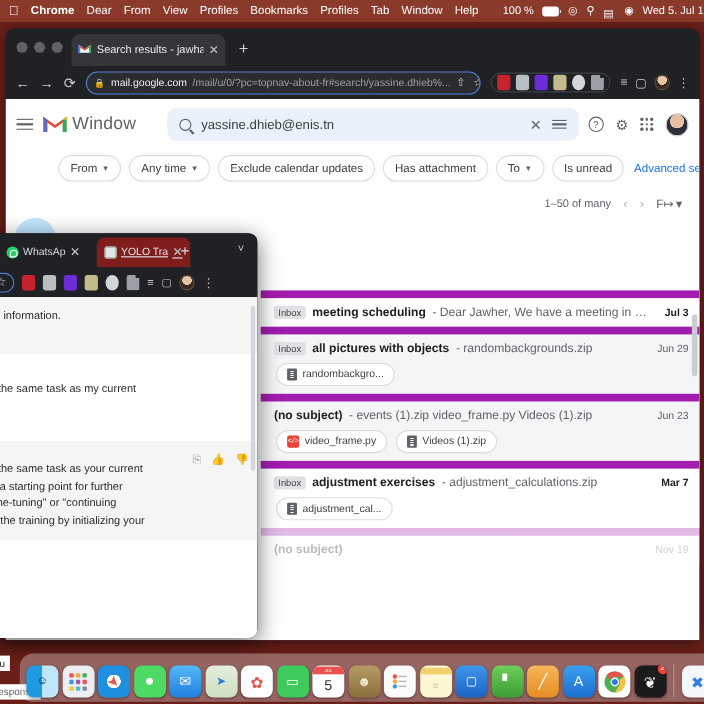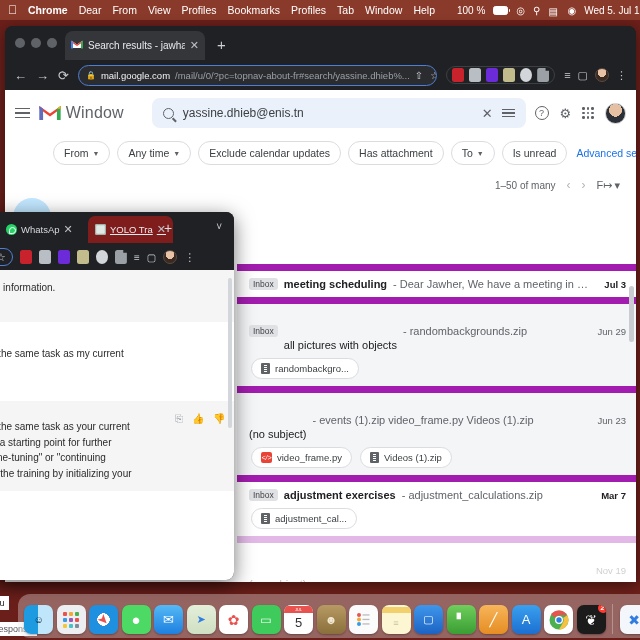--- a/index.html
+++ b/index.html
@@ -126,21 +126,21 @@
     border-top:7px solid #a21caf; padding:7px 10px 7px 12px; background:#fff;
     position:relative;
   }
   .row.read{ background:#f4f5f7; }
   .rowline{ display:flex; align-items:center; gap:6px; font-size:11px;}
   .inboxtag{
     background:#dfe1e5; color:#444; font-size:8.5px; border-radius:3px;
     padding:1px 4px; flex:none;
   }
   .subj{ font-weight:bold; color:#202124; white-space:nowrap;}
-  .subj.plain{ font-weight:normal;margin-top:28px; }
+  .subj.plain{ font-weight:bold; }
   .snip{ color:#5f6368; white-space:nowrap; overflow:hidden; text-overflow:ellipsis; flex:1;}
   .date{ margin-left:auto; font-size:9.5px; color:#202124; font-weight:bold; flex:none; padding-left:6px;}
   .date.plain{ font-weight:normal; color:#5f6368;}
   .atts{ display:flex; gap:8px; margin-top:7px; margin-left:2px; flex-wrap:wrap;}
   .att{
     height:21px; border:1px solid #dadce0; border-radius:11px; background:#fff;
     display:flex; align-items:center; gap:5px; padding:0 9px; font-size:9.5px; color:#3c4043;
     white-space:nowrap;
   }
   .zipico{ width:9px;height:11px;background:#5f6368;border-radius:1px;position:relative;flex:none;}

